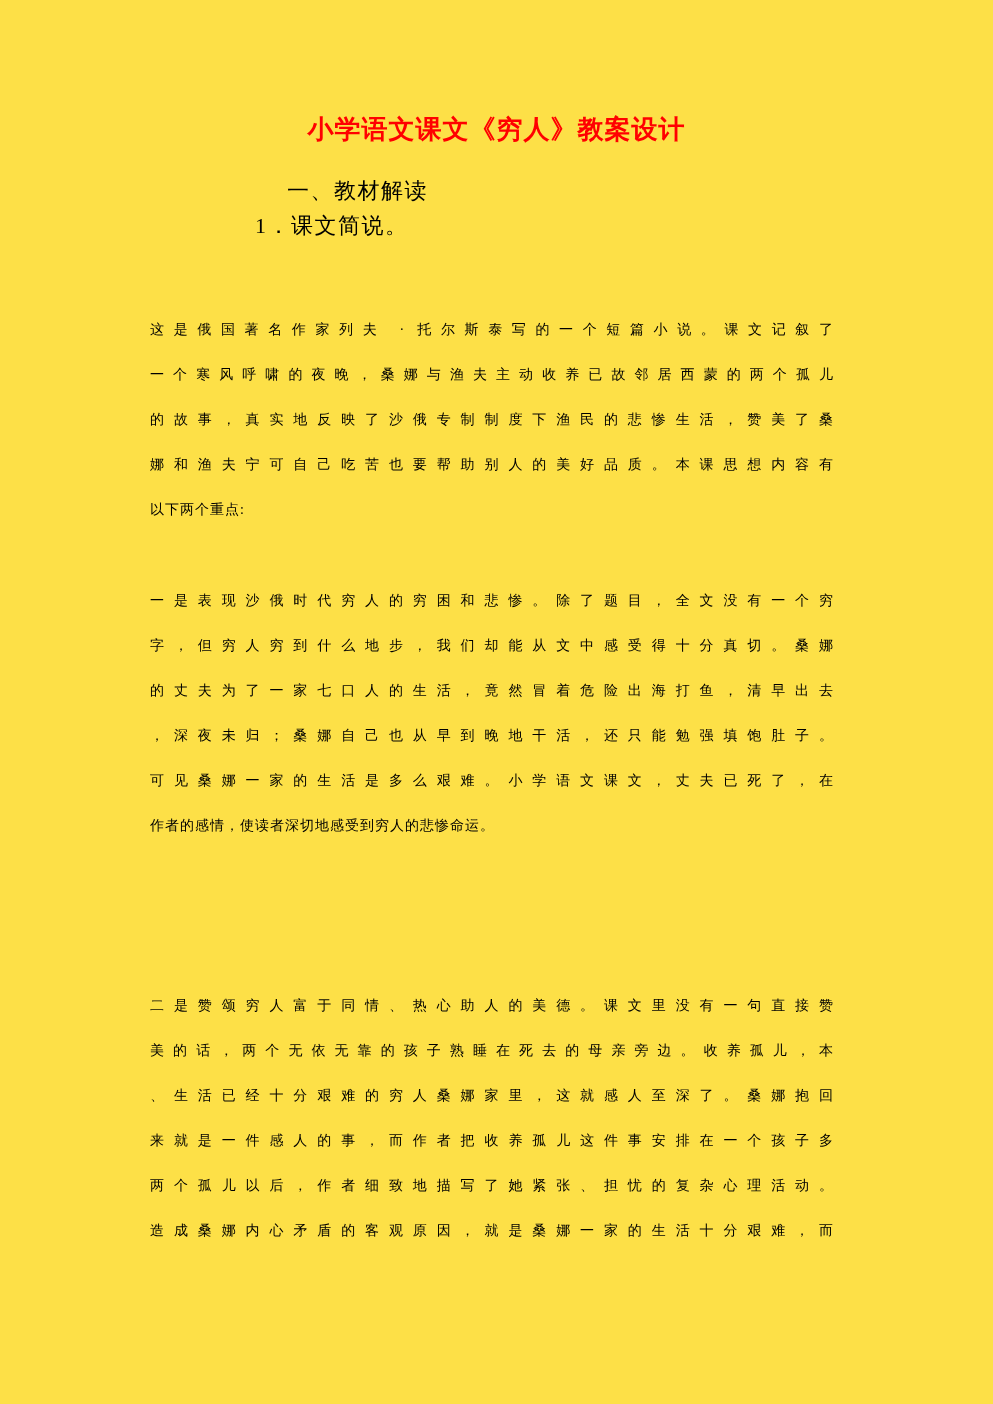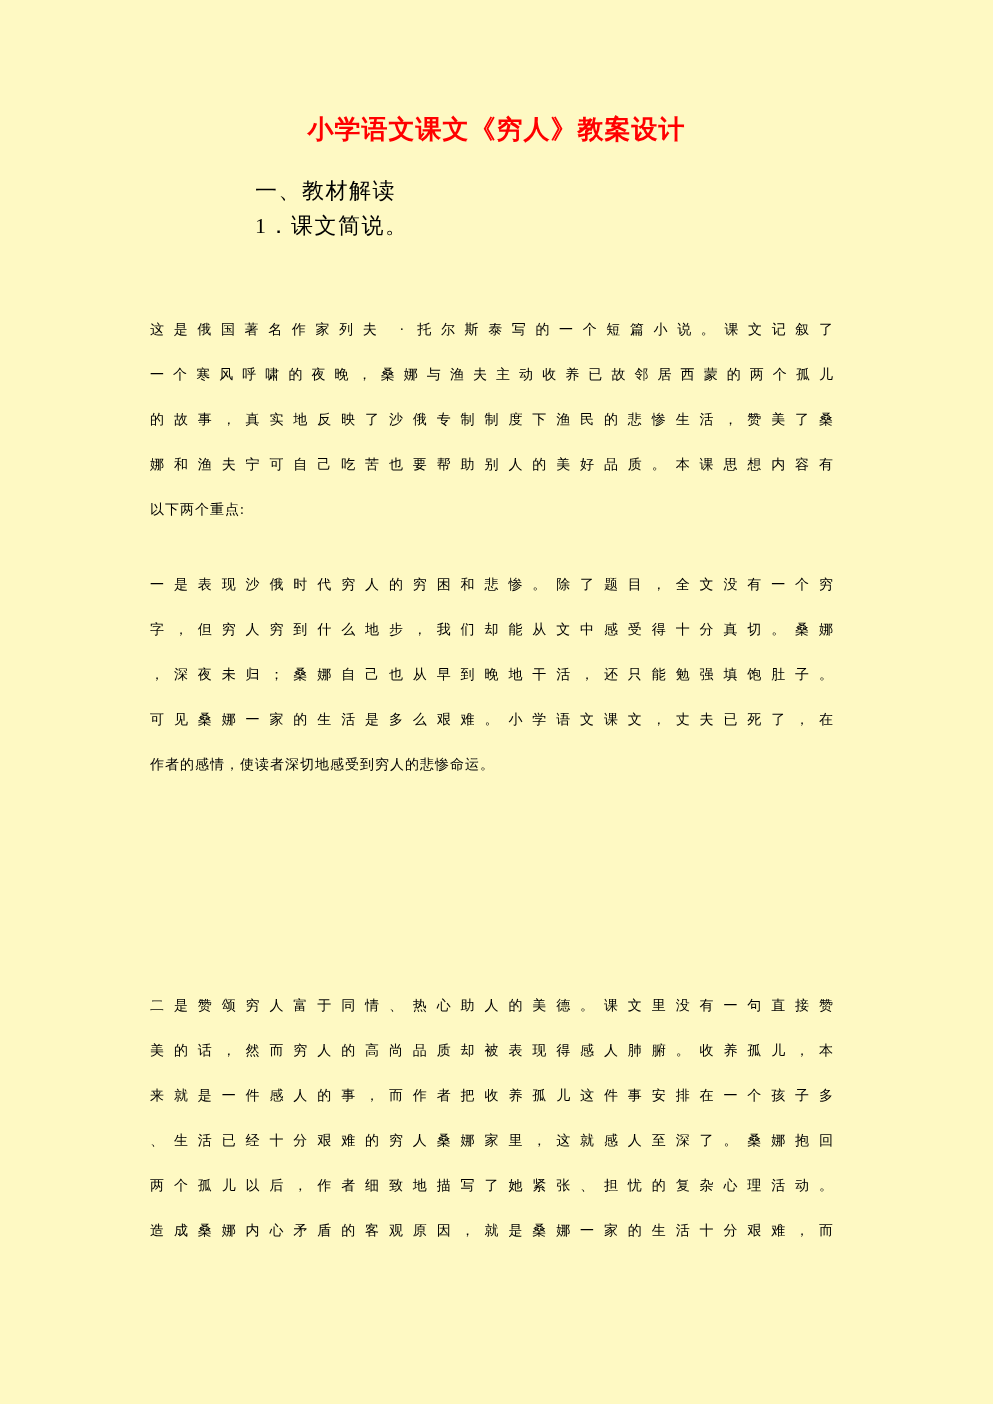--- a/index.html
+++ b/index.html
@@ -1,20 +1,20 @@
 <!DOCTYPE html>
 <html><head>
 <meta charset="utf-8">
 <style>
   html, body { margin: 0; padding: 0; background: #ffffff; }
   .page {
     position: relative;
     width: 993px;
     height: 1404px;
-    background: #fef9c3;
+    background: #fde047;
     font-family: "Liberation Serif", "DejaVu Serif", serif;
     color: #000000;
     overflow: hidden;
   }
   .doc-title {
     position: absolute;
     top: 112px;
     left: 0;
     width: 100%;
     margin: 0;
@@ -24,31 +24,31 @@
     font-weight: bold;
     letter-spacing: 1px;
   }
   .heading {
     position: absolute;
     left: 255px;
     font-size: 22px;
     letter-spacing: 1.5px;
     white-space: nowrap;
   }
-  .h-1 { top: 176px; }
+  .h-1 { top: 176px; margin-left: 32px; }
   .h-2 { top: 211px; }
   .para {
     position: absolute;
     left: 150px;
     width: 683px;
     font-size: 14px;
     overflow: hidden;
   }
   .para-1 { top: 307px; }
-  .para-2 { top: 562px; }
+  .para-2 { top: 578px; }
   .para-3 { top: 983px; }
   .tl {
     height: 45px;
     line-height: 45px;
     overflow: hidden;
   }
   .tl.j {
     text-align: justify;
     text-align-last: justify;
     text-justify: inter-character;
@@ -74,27 +74,28 @@
     <div class="tl j">这是俄国著名作家列夫 · 托尔斯泰写的一个短篇小说。课文记叙了</div>
     <div class="tl j">一个寒风呼啸的夜晚，桑娜与渔夫主动收养已故邻居西蒙的两个孤儿</div>
     <div class="tl j">的故事，真实地反映了沙俄专制制度下渔民的悲惨生活，赞美了桑</div>
     <div class="tl j">娜和渔夫宁可自己吃苦也要帮助别人的美好品质。本课思想内容有</div>
     <div class="tl l">以下两个重点:</div>
   </div>
 
   <div class="para para-2">
     <div class="tl j">一是表现沙俄时代穷人的穷困和悲惨。除了题目，全文没有一个穷</div>
     <div class="tl j">字，但穷人穷到什么地步，我们却能从文中感受得十分真切。桑娜</div>
+    <div class="tl j">的丈夫为了一家七口人的生活，竟然冒着危险出海打鱼，清早出去</div>
     <div class="tl j">，深夜未归；桑娜自己也从早到晚地干活，还只能勉强填饱肚子。</div>
     <div class="tl j">可见桑娜一家的生活是多么艰难。小学语文课文，丈夫已死了，在</div>
     <div class="tl l">作者的感情，使读者深切地感受到穷人的悲惨命运。</div>
   </div>
 
   <div class="para para-3">
     <div class="tl j">二是赞颂穷人富于同情、热心助人的美德。课文里没有一句直接赞</div>
-    <div class="tl j">美的话，然而穷人的高尚品质却被表现得感人肺腑。收养孤儿，本</div>
+    <div class="tl j">美的话，两个无依无靠的孩子熟睡在死去的母亲旁边。收养孤儿，本</div>
+    <div class="tl j">、生活已经十分艰难的穷人桑娜家里，这就感人至深了。桑娜抱回</div>
     <div class="tl j">来就是一件感人的事，而作者把收养孤儿这件事安排在一个孩子多</div>
-    <div class="tl j">、生活已经十分艰难的穷人桑娜家里，这就感人至深了。桑娜抱回</div>
     <div class="tl j">两个孤儿以后，作者细致地描写了她紧张、担忧的复杂心理活动。</div>
     <div class="tl j">造成桑娜内心矛盾的客观原因，就是桑娜一家的生活十分艰难，而</div>
   </div>
 
 </div>
 
 </body></html>

